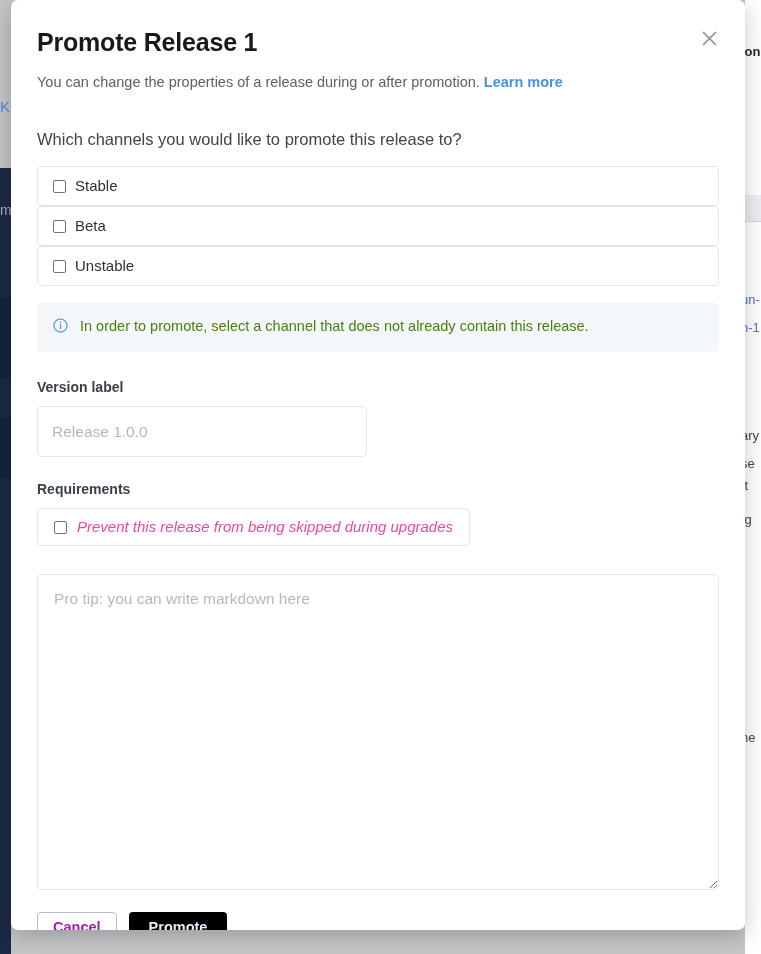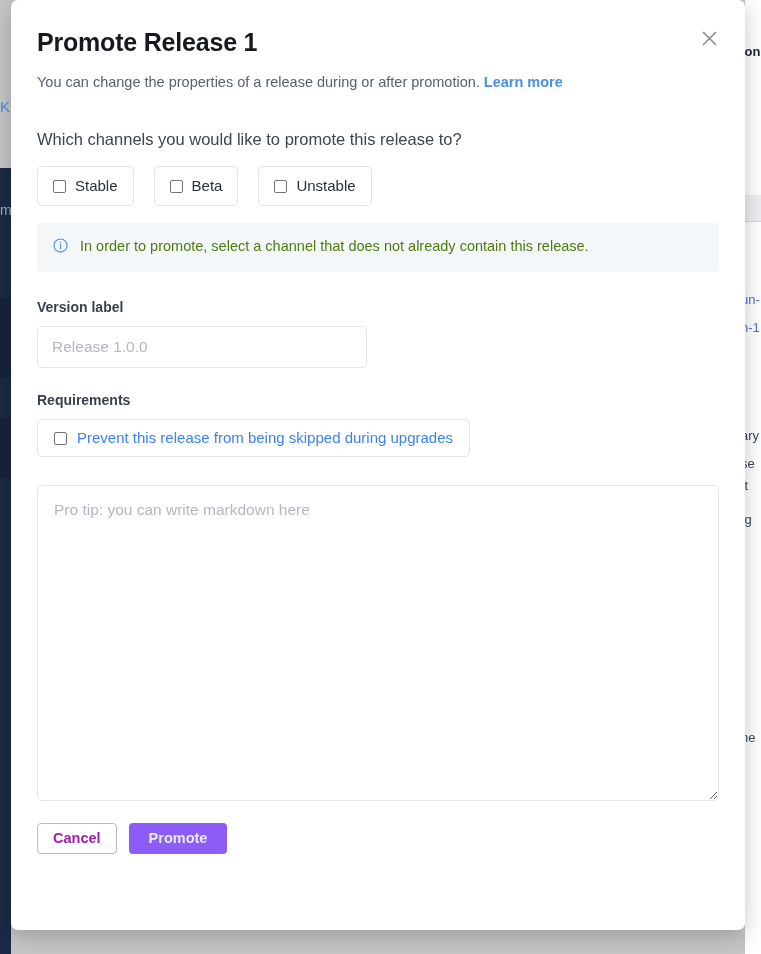--- a/index.html
+++ b/index.html
@@ -129,21 +129,22 @@
   #channel-question {
     margin-top: 36px;
     font-size: 16.5px;
     color: #3f454e;
     line-height: 22px;
   }
 
   #channel-list {
     margin-top: 16px;
     display: flex;
-    gap: 20px;
+    gap: 0;
+    flex-direction: column;
   }
   .channel-pill {
     display: flex;
     align-items: center;
     gap: 9px;
     height: 40px;
     padding: 0 15px;
     border: 1px solid #e2e4e8;
     border-radius: 5px;
     background: #fff;
@@ -186,21 +187,21 @@
     font-size: 14px;
     font-weight: bold;
     color: #3a4049;
     line-height: 18px;
   }
   #version-label-block { margin-top: 26px; }
   #version-input {
     display: block;
     margin-top: 10px;
     width: 330px;
-    height: 42px;
+    height: 51px;
     border: 1px solid #e4e6ea;
     border-radius: 5px;
     padding: 0 14px;
     font-size: 15.5px;
     font-family: "Liberation Sans", sans-serif;
     color: #2c3138;
     background: #fff;
     outline: none;
   }
   #version-input::placeholder { color: #b4b8be; }
@@ -214,22 +215,23 @@
     height: 38px;
     padding: 0 16px;
     border: 1px solid #e2e4e8;
     border-radius: 5px;
     background: #fff;
     cursor: pointer;
     user-select: none;
   }
   #requirement-label {
     font-size: 15px;
-    color: #3b82f6;
+    color: #ec4899;
     line-height: 18px;
+    font-style: italic;
   }
 
   #notes-block { margin-top: 28px; }
   #notes-textarea {
     display: block;
     margin-top: 10px;
     width: 682px;
     height: 316px;
     border: 1px solid #e4e6ea;
     border-radius: 5px;
@@ -262,21 +264,21 @@
     font-weight: bold;
     font-family: "Liberation Sans", sans-serif;
     cursor: pointer;
     line-height: 1;
   }
   #promote-button {
     height: 31px;
     padding: 0 20px;
     border: none;
     border-radius: 4px;
-    background: #8b5cf6;
+    background: #000000;
     color: #e8eaf9;
     font-size: 14.5px;
     font-weight: bold;
     font-family: "Liberation Sans", sans-serif;
     cursor: default;
     line-height: 1;
   }
 </style>
 </head>
 <body>

